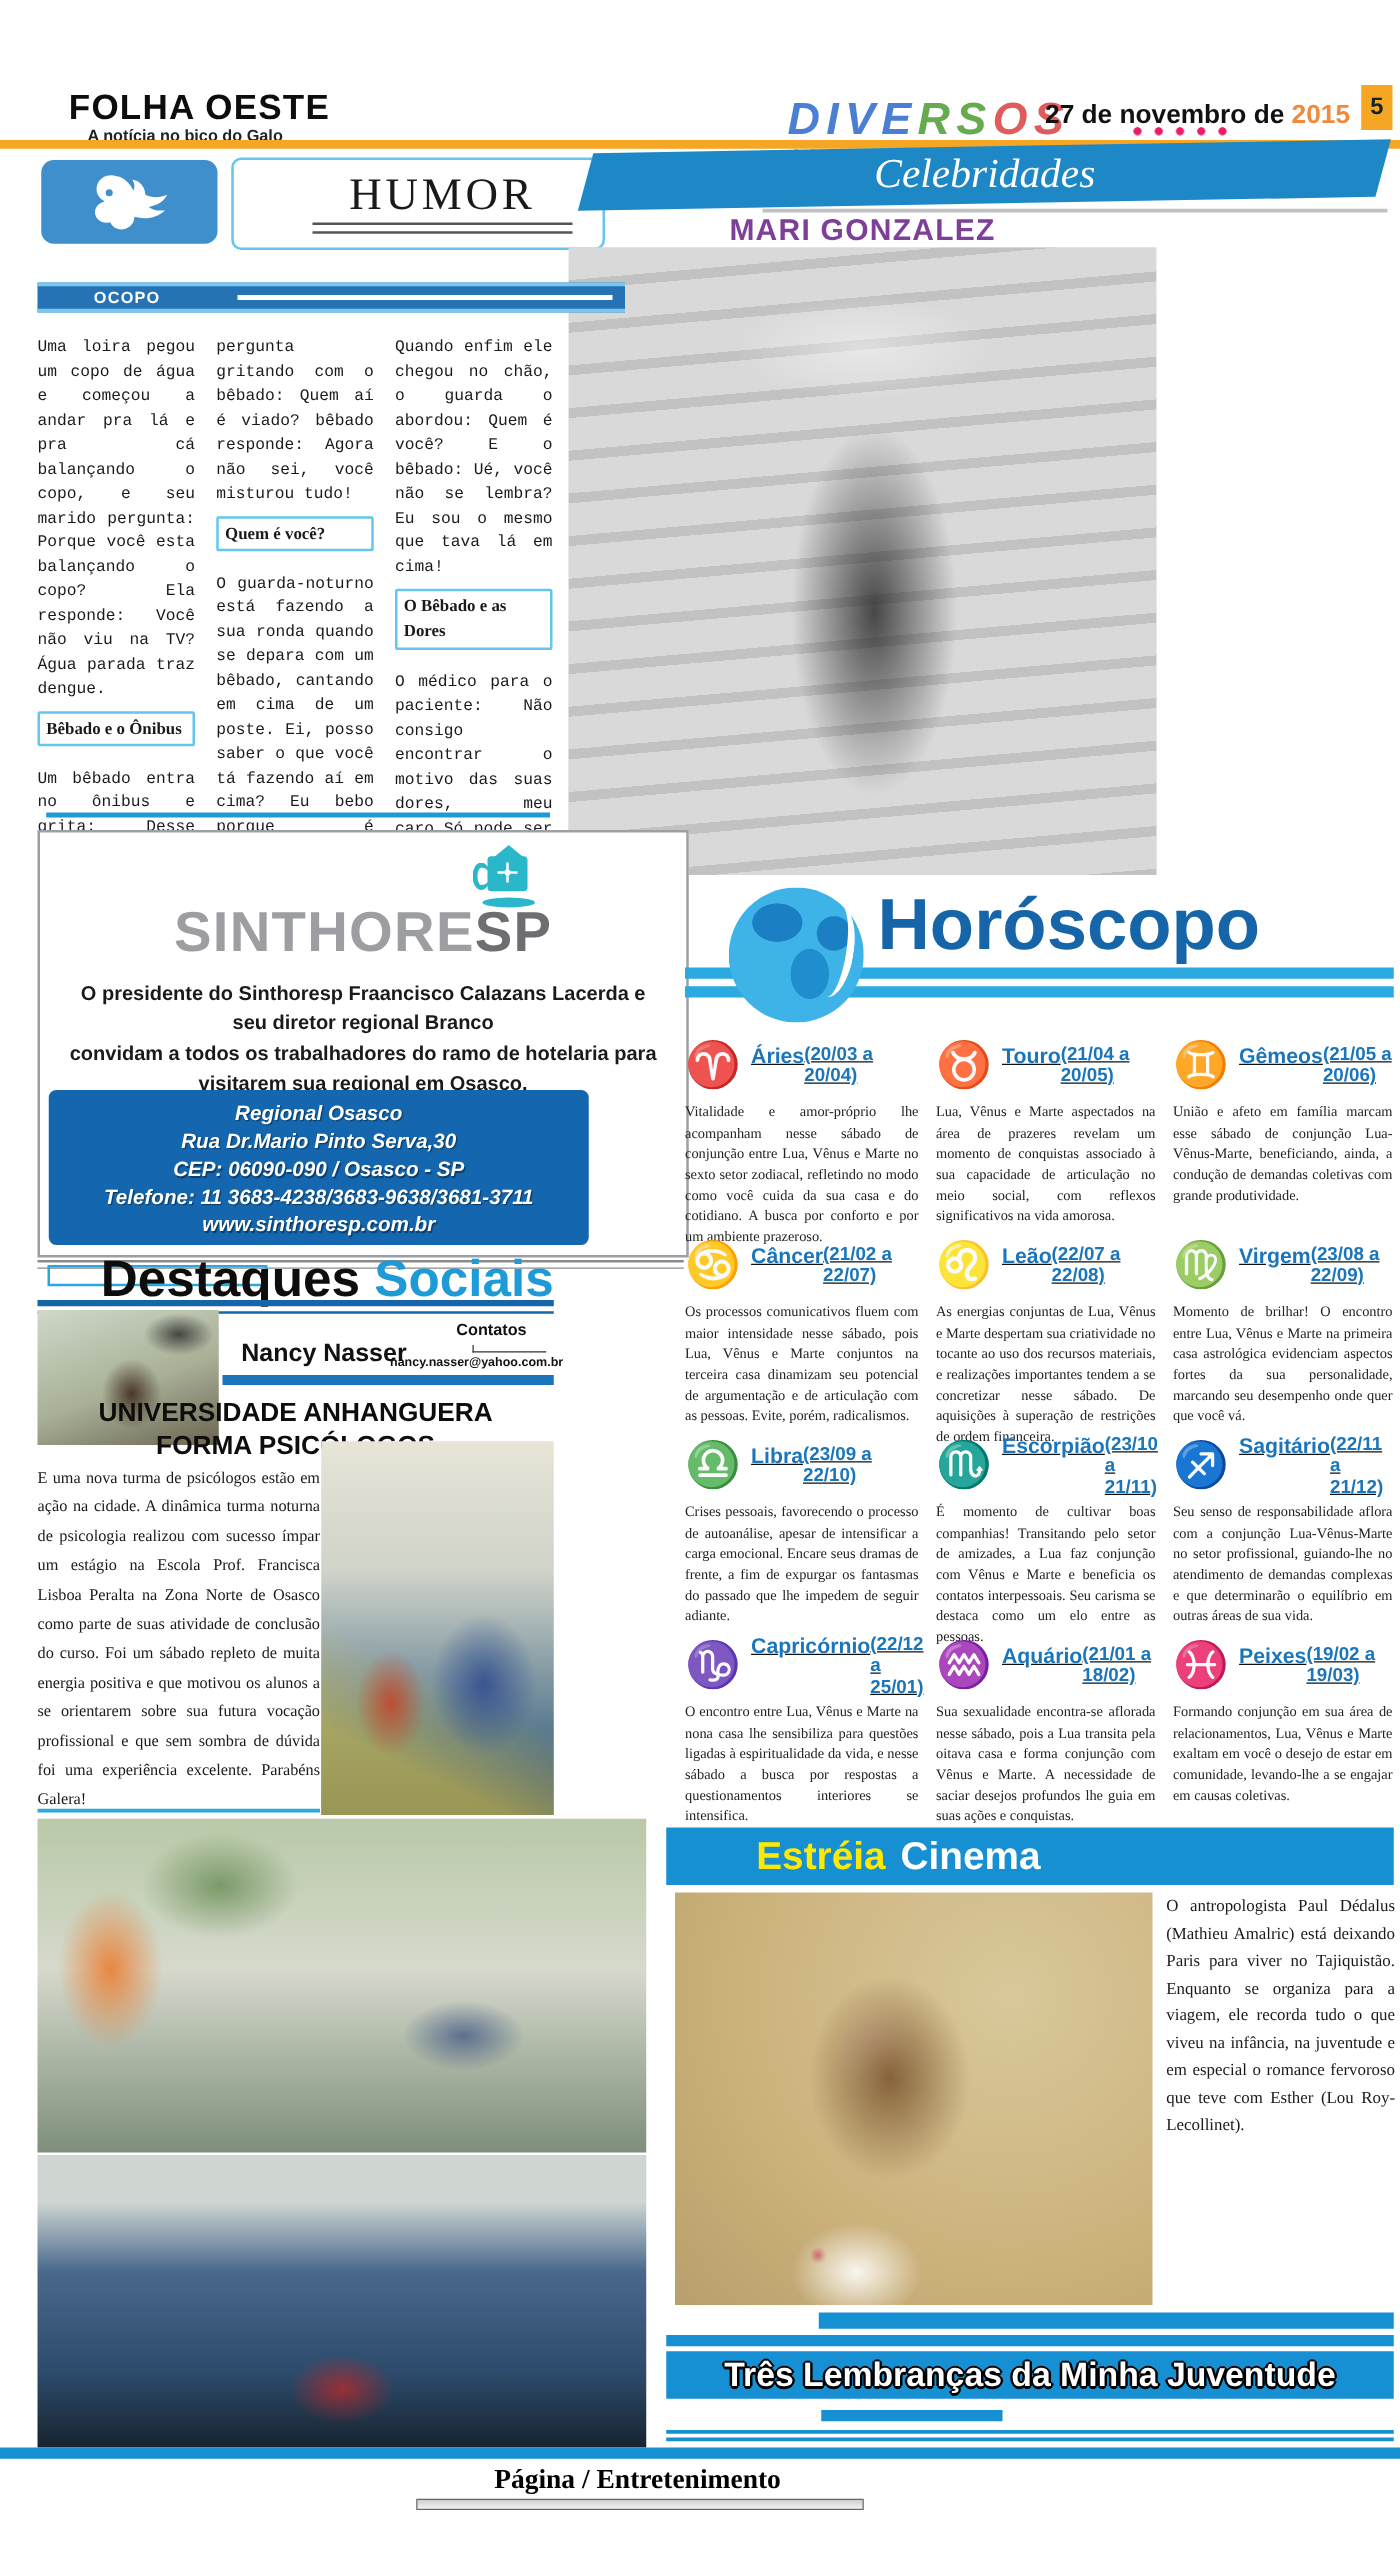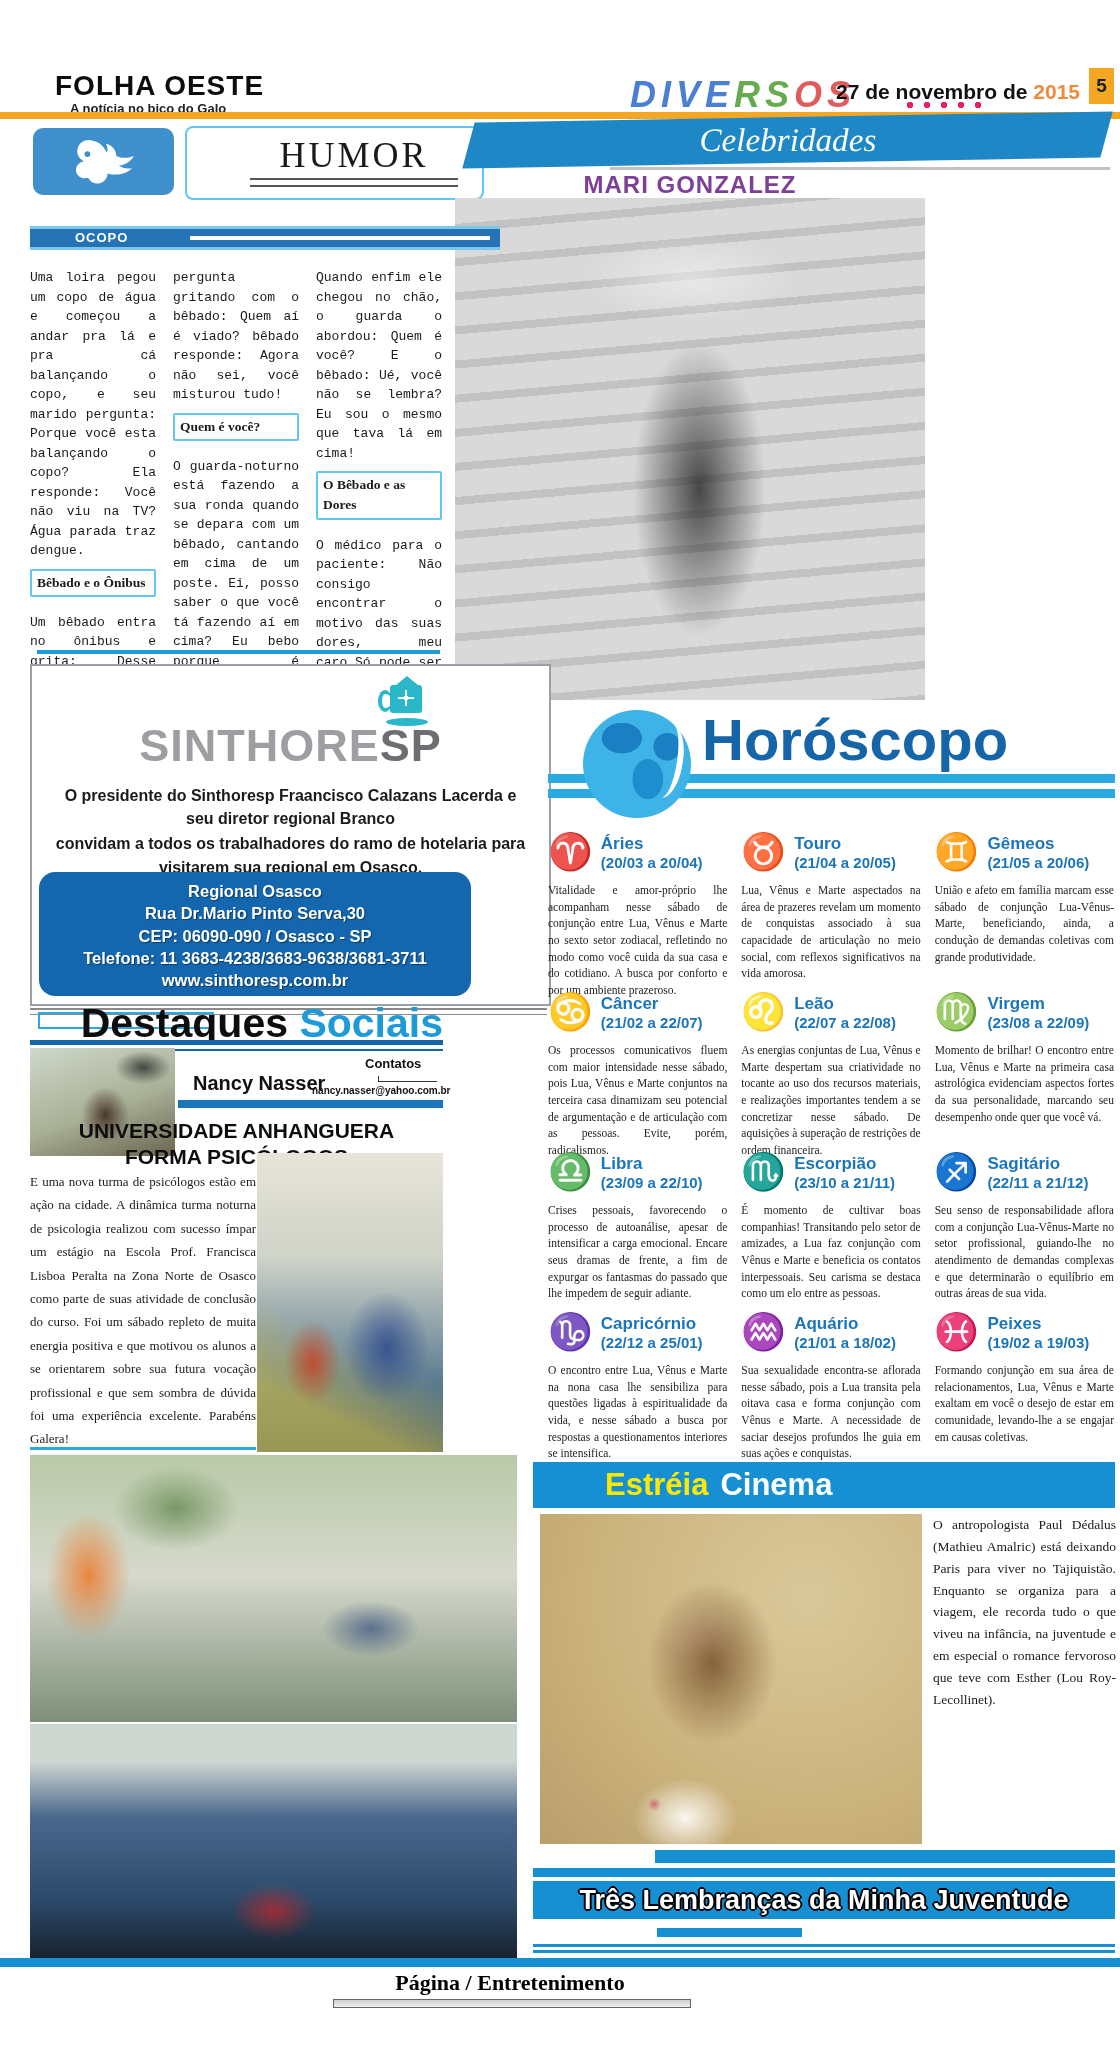--- a/index.html
+++ b/index.html
@@ -71,41 +71,41 @@
   .mug .handle{position:absolute;left:-6px;top:14px;width:10px;height:14px;border:4px solid #2ab7c9;
                border-radius:50%;border-right:none;}
   .mug .saucer{position:absolute;left:2px;top:42px;width:42px;height:8px;background:#2ab7c9;border-radius:50%;}
   .ad-logo{position:absolute;left:0;top:54px;width:100%;text-align:center;font-size:45px;
            font-weight:bold;letter-spacing:1px;color:#9c9ea1;}
   .ad-logo b{color:#6d6e71;}
   .ad-invite{position:absolute;left:18px;top:118px;width:481px;text-align:center;
              font-size:16px;font-weight:bold;color:#1a1a1a;line-height:1.45;}
   .ad-invite p{margin:0 0 2px 0;}
   .ad-bluebox{position:absolute;left:7px;top:206px;width:432px;height:124px;background:#1467ae;
-              border-radius:16px;color:#fff;font-weight:bold;font-size:16.5px;text-align:center;
+              border-radius:6px;color:#fff;font-weight:bold;font-size:16.5px;text-align:center;
               padding-top:8px;box-sizing:border-box;line-height:1.35;
-              text-shadow:1px 1px 1px #0a3a63;}
+              text-shadow:1px 1px 1px #0a3a63;font-style:italic;}
   .ad-underline-rule{position:absolute;left:30px;top:1008px;width:517px;height:4px;
               border-top:2px solid #8a8a8a;border-bottom:1px solid #8a8a8a;}
   
   .h-stripe{position:absolute;background:#2ba9e1;}
   .globe{position:absolute;left:583px;top:710px;width:108px;height:108px;border-radius:50%;z-index:3;
      background:
        radial-gradient(ellipse 34px 26px at 36% 26%, #1b7fc4 0 58%, transparent 60%),
        radial-gradient(ellipse 26px 34px at 60% 64%, #1f8ecf 0 58%, transparent 60%),
        radial-gradient(circle at 78% 34%, #1b7fc4 0 12%, transparent 13%),
        #3db3e8;}
   .globe:after{content:"";position:absolute;right:8px;top:14px;width:26px;height:74px;
        border-right:6px solid #fff;border-radius:50%;transform:rotate(9deg);}
   .h-title{position:absolute;left:702px;top:706px;font-size:58px;font-weight:bold;color:#1565a8;z-index:2;}
   .signs-grid{position:absolute;left:548px;top:828px;width:570px;display:grid;
               grid-template-columns:repeat(3,1fr);column-gap:10px;grid-auto-rows:160px;}
   .sign-head{display:flex;align-items:center;gap:8px;height:48px;}
   .sign-icon{font-size:36px;line-height:1;color:#29abe2;}
-  .sign-names{display:flex;flex-direction:column;}
+  .sign-names{display:flex;flex-direction:row;text-decoration:underline;}
   .sign-name{font-size:17px;font-weight:bold;color:#1b75bb;}
   .sign-dates{font-size:15px;font-weight:bold;color:#1b75bb;}
   .sign-text{margin:6px 4px 0 0;font-family:"Liberation Serif",serif;font-size:11.5px;
              line-height:1.45;text-align:justify;color:#222;}
   
   .dest-rect{position:absolute;left:38px;top:1012px;width:172px;height:13px;border:2px solid #2aa8e0;}
   .dest-title{position:absolute;left:30px;top:1000px;width:413px;text-align:right;
               font-size:41px;font-weight:bold;color:#0d0d0d;}
   .dest-title .blue{color:#1e9ad6;}
   .dest-rule1{position:absolute;left:30px;top:1040px;width:413px;height:5px;background:#1565a8;}

